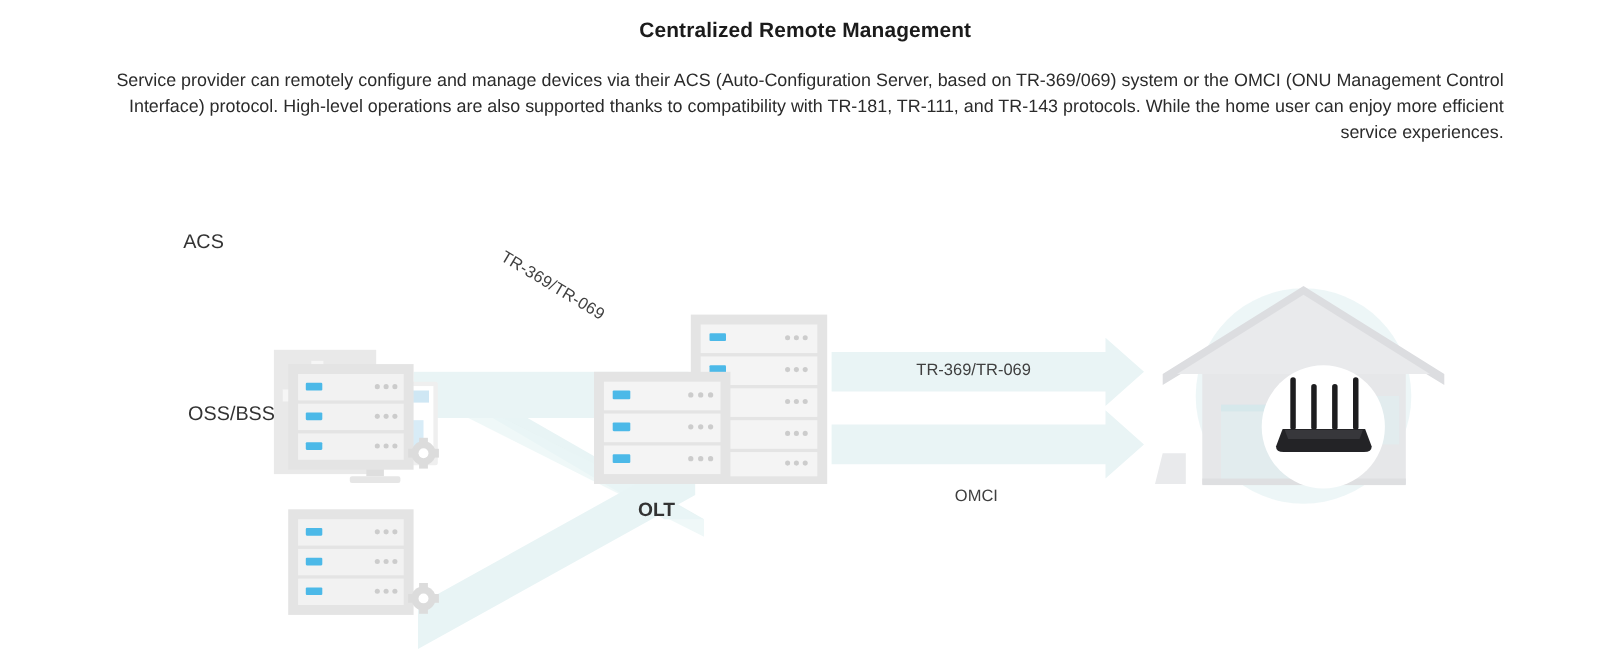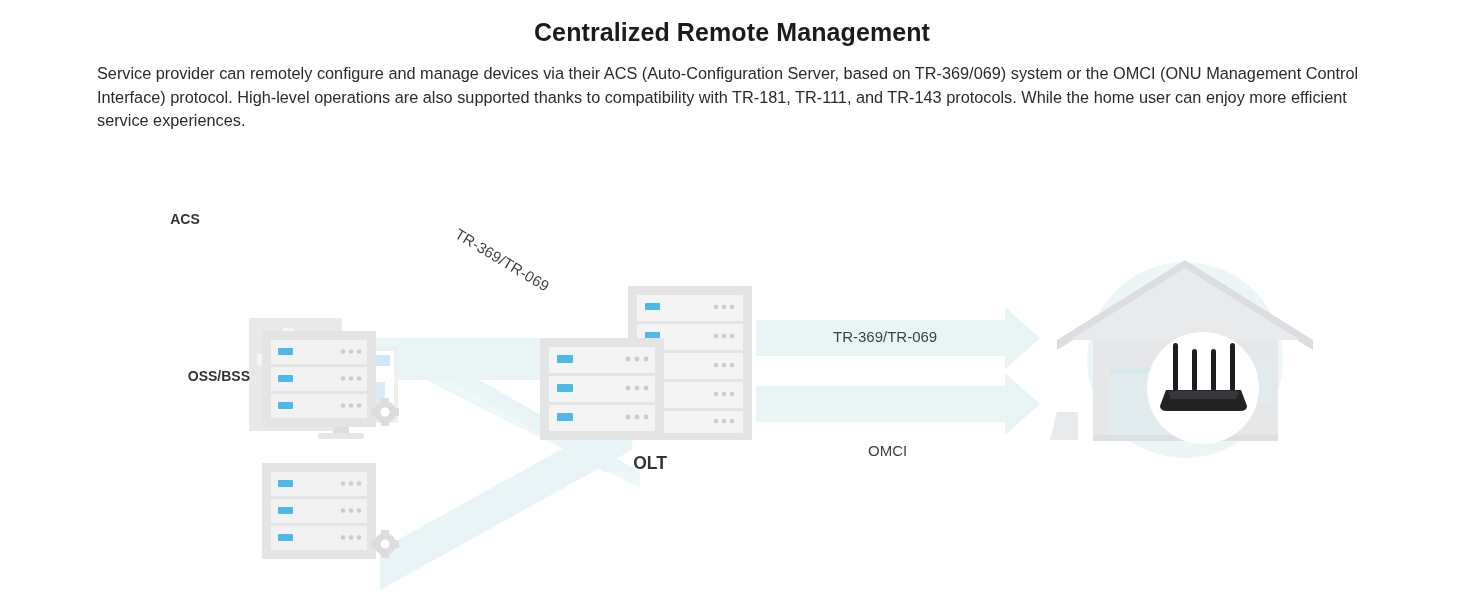--- a/index.html
+++ b/index.html
@@ -17,32 +17,32 @@
     -webkit-font-smoothing: antialiased;
   }
 
   
   #page-title {
     position: absolute;
     top: 18px;
     left: 0;
     width: 1464px;
     text-align: center;
-    font-size: 25px;
+    font-size: 19px;
     font-weight: bold;
     letter-spacing: 0.1px;
     color: #1b1b1b;
   }
   #page-description {
     position: absolute;
     top: 62px;
     left: 50%;
     transform: translateX(-50%);
     width: 1270px;
-    text-align: left;
+    text-align: right;
     font-size: 16.3px;
     line-height: 23.5px;
     color: #2b2b2b;
   }
 
   
   #diagram {
     position: absolute;
     top: 150px;
     left: 0;
@@ -53,37 +53,37 @@
     position: absolute;
     top: 0;
     left: 0;
     width: 1464px;
     height: 450px;
   }
 
   
   .node-label {
     position: absolute;
-    font-size: 14px;
-    font-weight: bold;
+    font-size: 18px;
+    font-weight: normal;
     color: #333333;
     text-align: center;
     line-height: 22px;
     white-space: pre-line;
   }
   #label-acs      { left: 120px; top: 58px;  width: 130px; }
   #label-ossbss   { left: 120px; top: 215px; width: 130px; text-align: right; }
   #label-service  { left: 120px; top: 325px; width: 130px; }
 
   #label-olt {
     position: absolute;
     left: 580px;
     top: 303px;
     width: 140px;
-    text-align: center;
+    text-align: left;
     font-size: 17.5px;
     font-weight: bold;
     color: #333333;
   }
 
   .band-label {
     position: absolute;
     font-size: 15px;
     color: #3f3f3f;
     white-space: nowrap;

